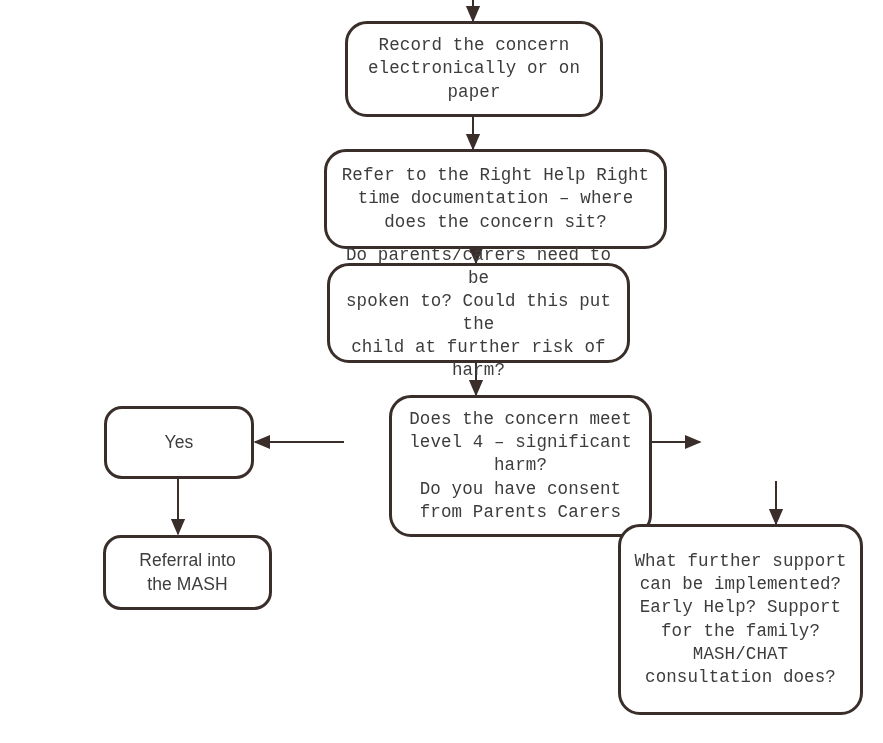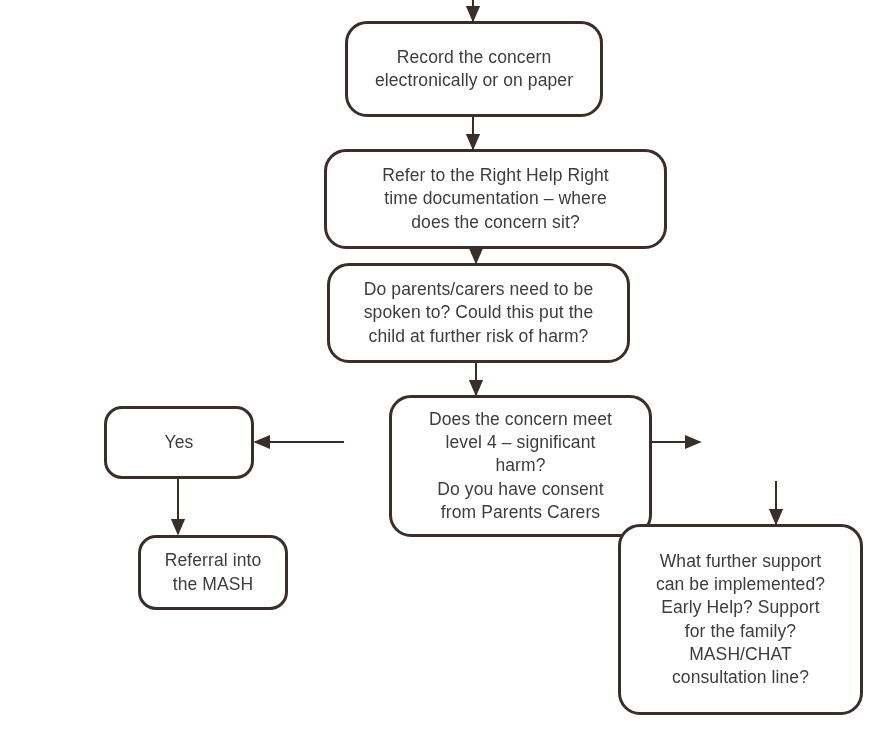--- a/index.html
+++ b/index.html
@@ -26,21 +26,21 @@
     align-items: center;
     justify-content: center;
     text-align: center;
     color: #3d3d3d;
     font-size: 17.5px;
     line-height: 1.32;
     letter-spacing: 0.1px;
     white-space: pre-line;
     padding: 2px 8px;
   }
-  .r-lg { border-radius: 22px; }
+  .r-lg { border-radius: 22px; font-family: Liberation Mono, monospace; }
   .r-md { border-radius: 18px; }
 
   svg.links {
     position: absolute;
     left: 0;
     top: 0;
     width: 883px;
     height: 743px;
     overflow: visible;
     pointer-events: none;
@@ -98,27 +98,27 @@
 harm?
 Do you have consent
 from Parents Carers</span>
   </div>
 
   <div class="node r-md" style="left:104px; top:406px; width:150px; height:73px;">
     <span>Yes</span>
   </div>
 
 
-  <div class="node r-md" style="left:103px; top:535px; width:150px; height:75px;margin-left:35px;">
+  <div class="node r-md" style="left:103px; top:535px; width:169px; height:75px;">
     <span>Referral into
 the MASH</span>
   </div>
 
   <div class="node r-lg" style="left:618px; top:524px; width:245px; height:191px;">
     <span>What further support
 can be implemented?
 Early Help? Support
 for the family?
 MASH/CHAT
-consultation line?</span>
+consultation does?</span>
   </div>
 
 </div>
 
 </body></html>

